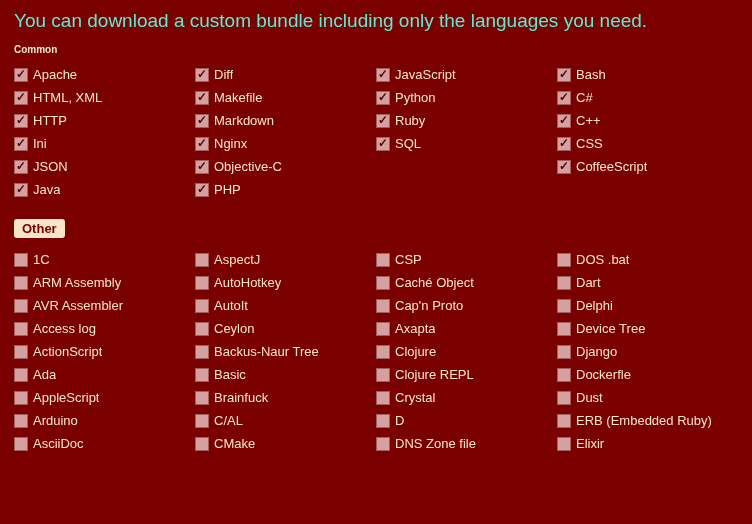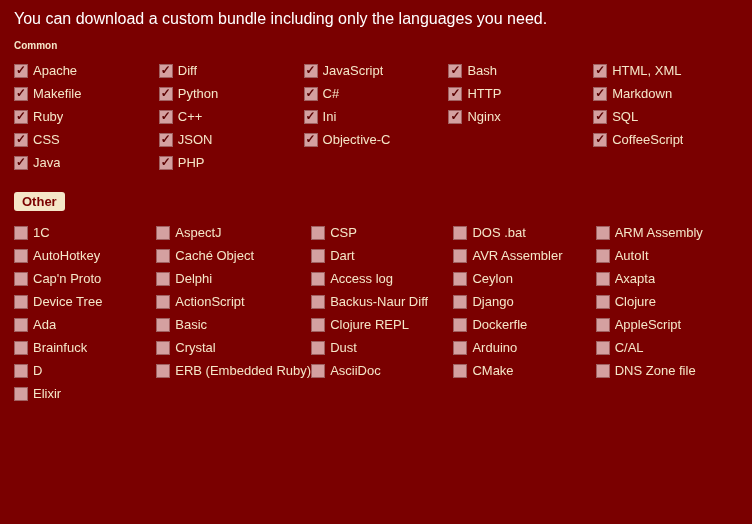--- a/index.html
+++ b/index.html
@@ -5,33 +5,33 @@
     * { margin: 0; padding: 0; box-sizing: border-box; }
     body {
       background-color: #7a0000;
       color: #f5e6c8;
       font-family: Arial, sans-serif;
       font-size: 13px;
       padding: 10px 14px;
       width: 752px;
     }
     .intro-text {
-      color: #ffffff;
+      color: #5eead4;
       margin-bottom: 12px;
-      font-size: 16px;
+      font-size: 19px;
     }
     .section-label {
       font-weight: bold;
       font-size: 10px;
       margin-bottom: 10px;
       color: #f5e6c8;
     }
     .columns-grid {
       display: grid;
-      grid-template-columns: repeat(5, 1fr);
+      grid-template-columns: repeat(4, 1fr);
       gap: 4px 0;
       margin-bottom: 16px;
     }
     .checkbox-item {
       display: flex;
       align-items: center;
       gap: 5px;
       padding: 2px 0;
       color: #f5e6c8;
     }
@@ -240,32 +240,32 @@
     <div class="checkbox-item">
       <input type="checkbox" style="">
       <label>Device Tree</label>
     </div>
     <div class="checkbox-item">
       <input type="checkbox" style="">
       <label>ActionScript</label>
     </div>
     <div class="checkbox-item">
       <input type="checkbox" style="">
-      <label>Backus-Naur Diff</label>
+      <label>Backus-Naur Tree</label>
+    </div>
+    <div class="checkbox-item">
+      <input type="checkbox" style="">
+      <label>Clojure</label>
     </div>
     <div class="checkbox-item">
       <input type="checkbox" style="">
       <label>Django</label>
     </div>
     <div class="checkbox-item">
       <input type="checkbox" style="">
-      <label>Clojure</label>
-    </div>
-    <div class="checkbox-item">
-      <input type="checkbox" style="">
       <label>Ada</label>
     </div>
     <div class="checkbox-item">
       <input type="checkbox" style="">
       <label>Basic</label>
     </div>
     <div class="checkbox-item">
       <input type="checkbox" style="">
       <label>Clojure REPL</label>
     </div>

